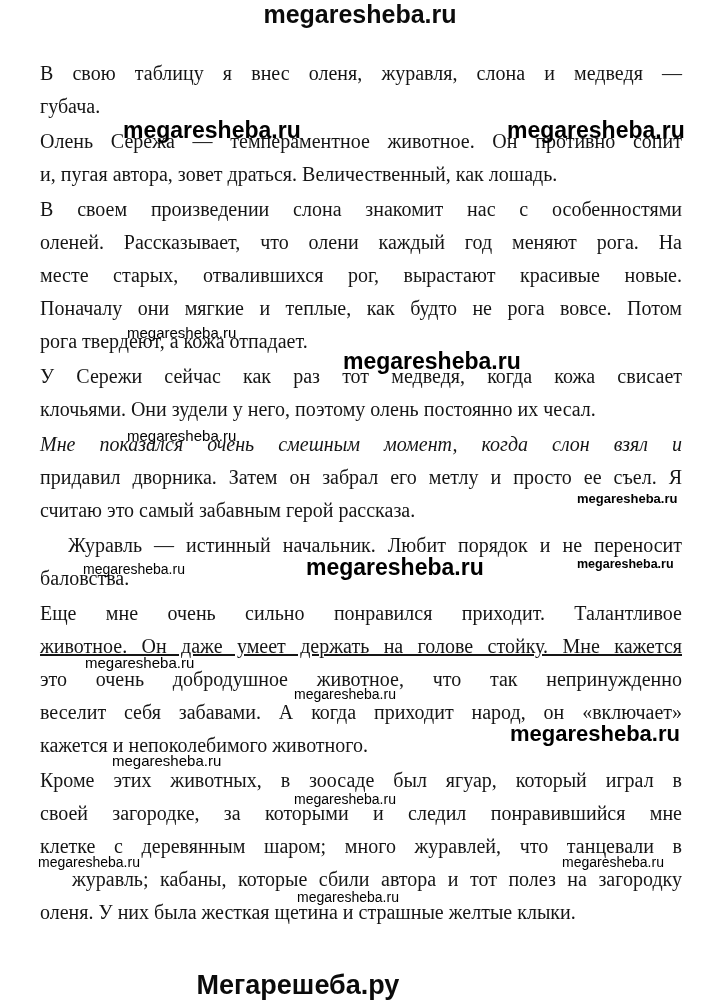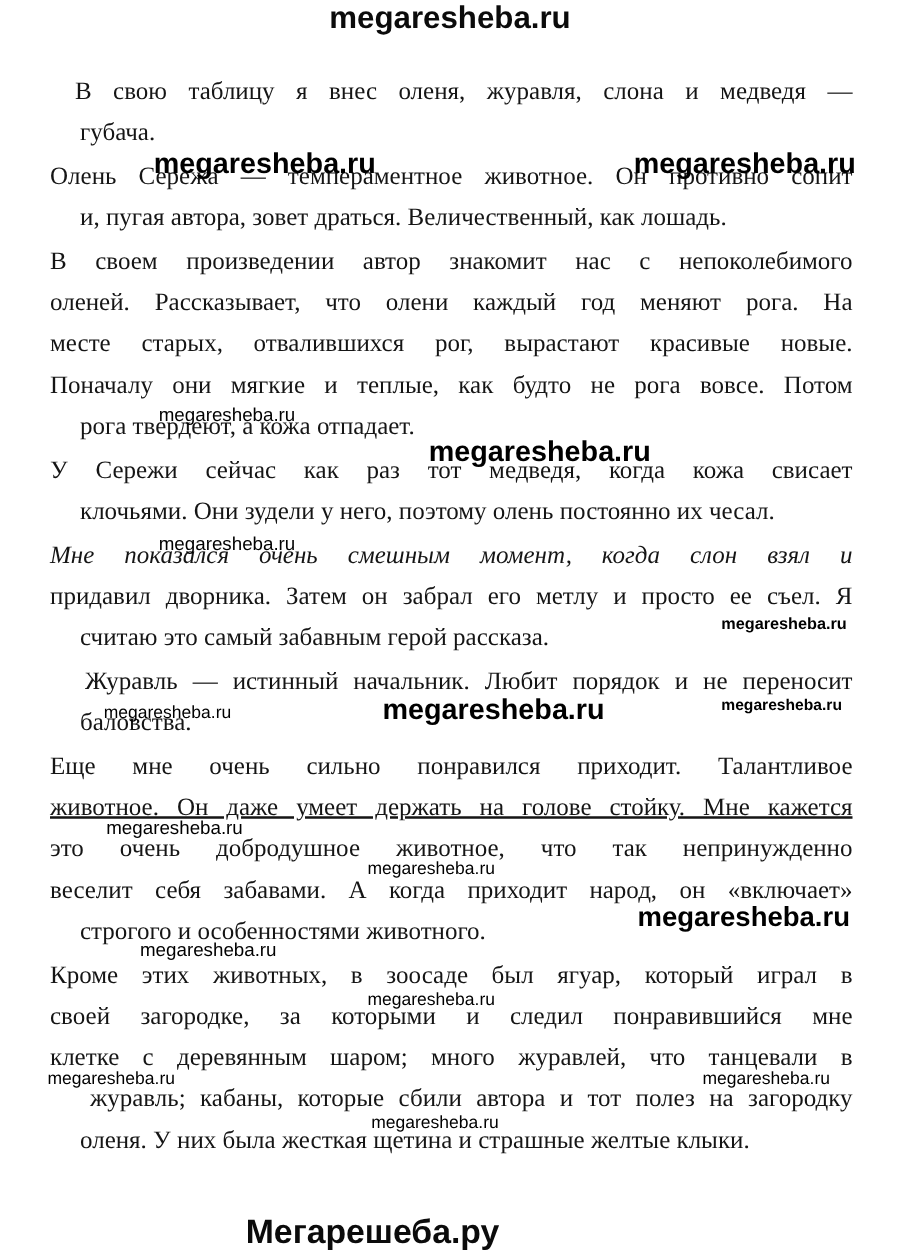--- a/index.html
+++ b/index.html
@@ -33,21 +33,20 @@
     color:#151515;
   }
   .para{margin:0 0 2px 0;padding:0;}
   .line{
     text-align:justify;
     text-align-last:justify;
     white-space:normal;
   }
   .line.last{
     text-align-last:left;
-    margin-left:24px;
   }
   
   .wm{
     position:absolute;
     font-family:"Liberation Sans", sans-serif;
     line-height:1;
     white-space:nowrap;
     color:#000;
   }
   .wm-b{font-weight:bold;}
@@ -70,31 +69,31 @@
   .wm17{left:297px;top:890px;font-size:14px;}
 </style>
 </head>
 <body>
 
 <div class="page-header">megaresheba.ru</div>
 
 <div class="body-text">
 
   <p class="para">
-    <span class="line" style="display: block; margin-left: 20px;">В свою таблицу я внес оленя, журавля, слона и медведя —</span>
+    <span class="line" style="display: block;">В свою таблицу я внес оленя, журавля, слона и медведя —</span>
     <span class="line last" style="display: block;">губача.</span>
   </p>
 
   <p class="para">
     <span class="line" style="display: block; font-family: Liberation Serif, serif;">Олень Сережа — темпераментное животное. Он противно сопит</span>
     <span class="line last" style="display: block;">и, пугая автора, зовет драться. Величественный, как лошадь.</span>
   </p>
 
   <p class="para">
-    <span class="line" style="display: block;">В своем произведении автор знакомит нас с непоколебимого</span>
+    <span class="line" style="display: block;">В своем произведении слона знакомит нас с особенностями</span>
     <span class="line" style="display: block;">оленей. Рассказывает, что олени каждый год меняют рога. На</span>
     <span class="line" style="display: block;">месте старых, отвалившихся рог, вырастают красивые новые.</span>
     <span class="line" style="display: block;">Поначалу они мягкие и теплые, как будто не рога вовсе. Потом</span>
     <span class="line last" style="display: block;">рога твердеют, а кожа отпадает.</span>
   </p>
 
   <p class="para">
     <span class="line" style="display: block;">У Сережи сейчас как раз тот медведя, когда кожа свисает</span>
     <span class="line last" style="display: block;">клочьями. Они зудели у него, поэтому олень постоянно их чесал.</span>
   </p>
@@ -108,21 +107,21 @@
   <p class="para">
     <span class="line" style="display: block; margin-left: 28px;">Журавль — истинный начальник. Любит порядок и не переносит</span>
     <span class="line last" style="display: block;">баловства.</span>
   </p>
 
   <p class="para">
     <span class="line" style="display: block;">Еще мне очень сильно понравился приходит. Талантливое</span>
     <span class="line" style="display: block; text-decoration: underline;">животное. Он даже умеет держать на голове стойку. Мне кажется</span>
     <span class="line" style="display: block;">это очень добродушное животное, что так непринужденно</span>
     <span class="line" style="display: block;">веселит себя забавами. А когда приходит народ, он «включает»</span>
-    <span class="line last" style="display: block;">строгого и особенностями животного.</span>
+    <span class="line last" style="display: block;">кажется и непоколебимого животного.</span>
   </p>
 
   <p class="para">
     <span class="line" style="display: block;">Кроме этих животных, в зоосаде был ягуар, который играл в</span>
     <span class="line" style="display: block;">своей загородке, за которыми и следил понравившийся мне</span>
     <span class="line" style="display: block;">клетке с деревянным шаром; много журавлей, что танцевали в</span>
     <span class="line" style="display: block; margin-left: 32px;">журавль; кабаны, которые сбили автора и тот полез на загородку</span>
     <span class="line last" style="display: block;">оленя. У них была жесткая щетина и страшные желтые клыки.</span>
   </p>
 

